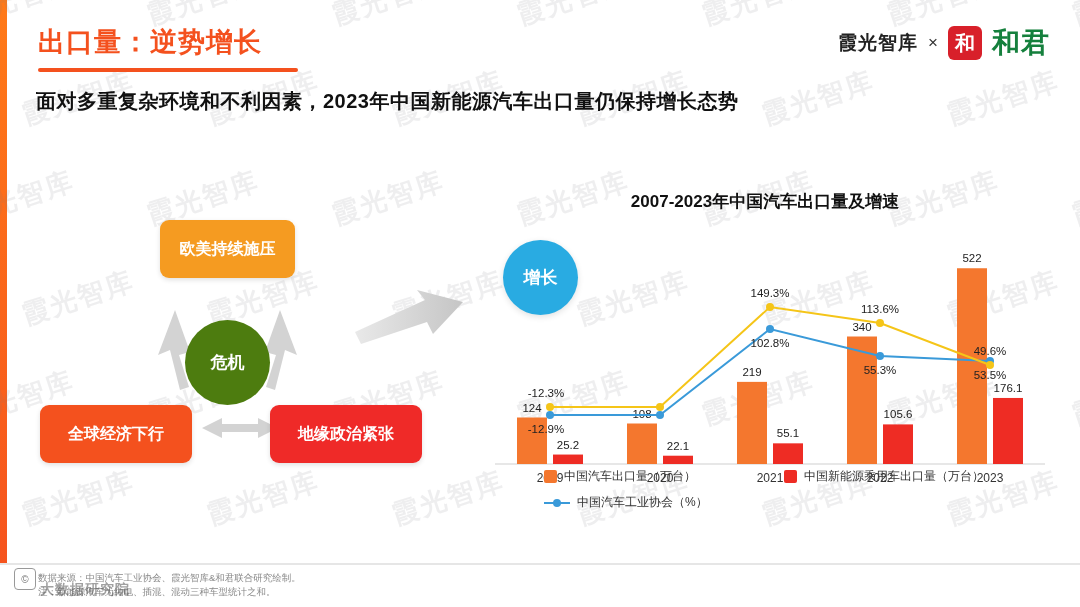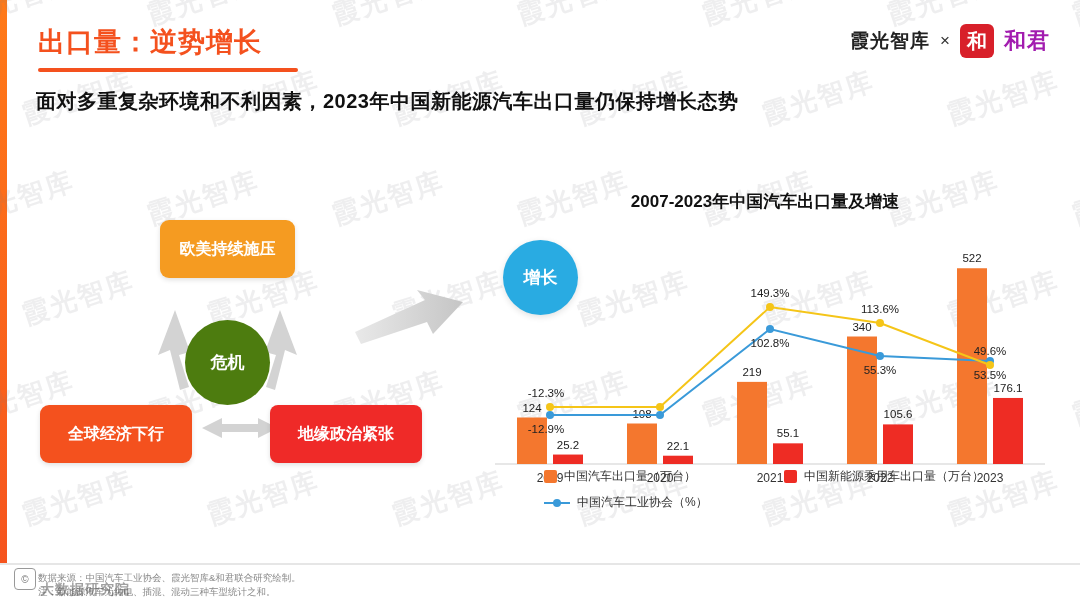--- a/index.html
+++ b/index.html
@@ -45,36 +45,36 @@
     position:absolute;right:30px;top:24px;z-index:6;
     display:flex;align-items:center;gap:10px;
   }
   #brand-name{font-size:19px;font-weight:700;color:#222;letter-spacing:1px;}
   #brand-x{font-size:17px;color:#333;}
   #brand-logo{
     width:34px;height:34px;border-radius:6px;background:#d8202a;
     color:#fff;font-size:20px;font-weight:700;display:flex;
     align-items:center;justify-content:center;
   }
-  #brand-logo2{font-size:22px;font-weight:700;color:#a21caf;letter-spacing:1px;font-family:Liberation Mono, monospace;}
+  #brand-logo2{font-size:28px;font-weight:700;color:#15803d;letter-spacing:1px;font-family:Liberation Mono, monospace;}
   
   #subtitle{
     position:absolute;left:36px;top:88px;z-index:6;
     font-size:20px;font-weight:700;color:#111;letter-spacing:.5px;
   }
   
   #diagram{position:absolute;left:30px;top:200px;width:420px;height:290px;z-index:6;}
   .dbox{
     position:absolute;border-radius:9px;color:#fff;font-weight:700;
     font-size:16px;display:flex;align-items:center;justify-content:center;
     text-align:center;box-shadow:0 2px 5px rgba(0,0,0,.12);
   }
   #box-top{left:130px;top:20px;width:135px;height:58px;background:#f59b21;}
   #box-left{left:10px;top:205px;width:152px;height:58px;background:#f4511e;}
-  #box-right{left:240px;top:205px;width:152px;height:58px;background:#ef2a28;border-radius:8px;}
+  #box-right{left:240px;top:205px;width:152px;height:58px;background:#ef2a28;}
   #crisis-circle{
     position:absolute;left:155px;top:120px;width:85px;height:85px;border-radius:50%;
     background:#4d7c0f;color:#fff;font-size:17px;font-weight:700;
     display:flex;align-items:center;justify-content:center;
   }
   .arrow-svg{position:absolute;left:0;top:0;width:420px;height:290px;}
   
   #big-arrow{position:absolute;left:355px;top:288px;width:110px;height:60px;z-index:6;}
   
   #growth-bubble{

